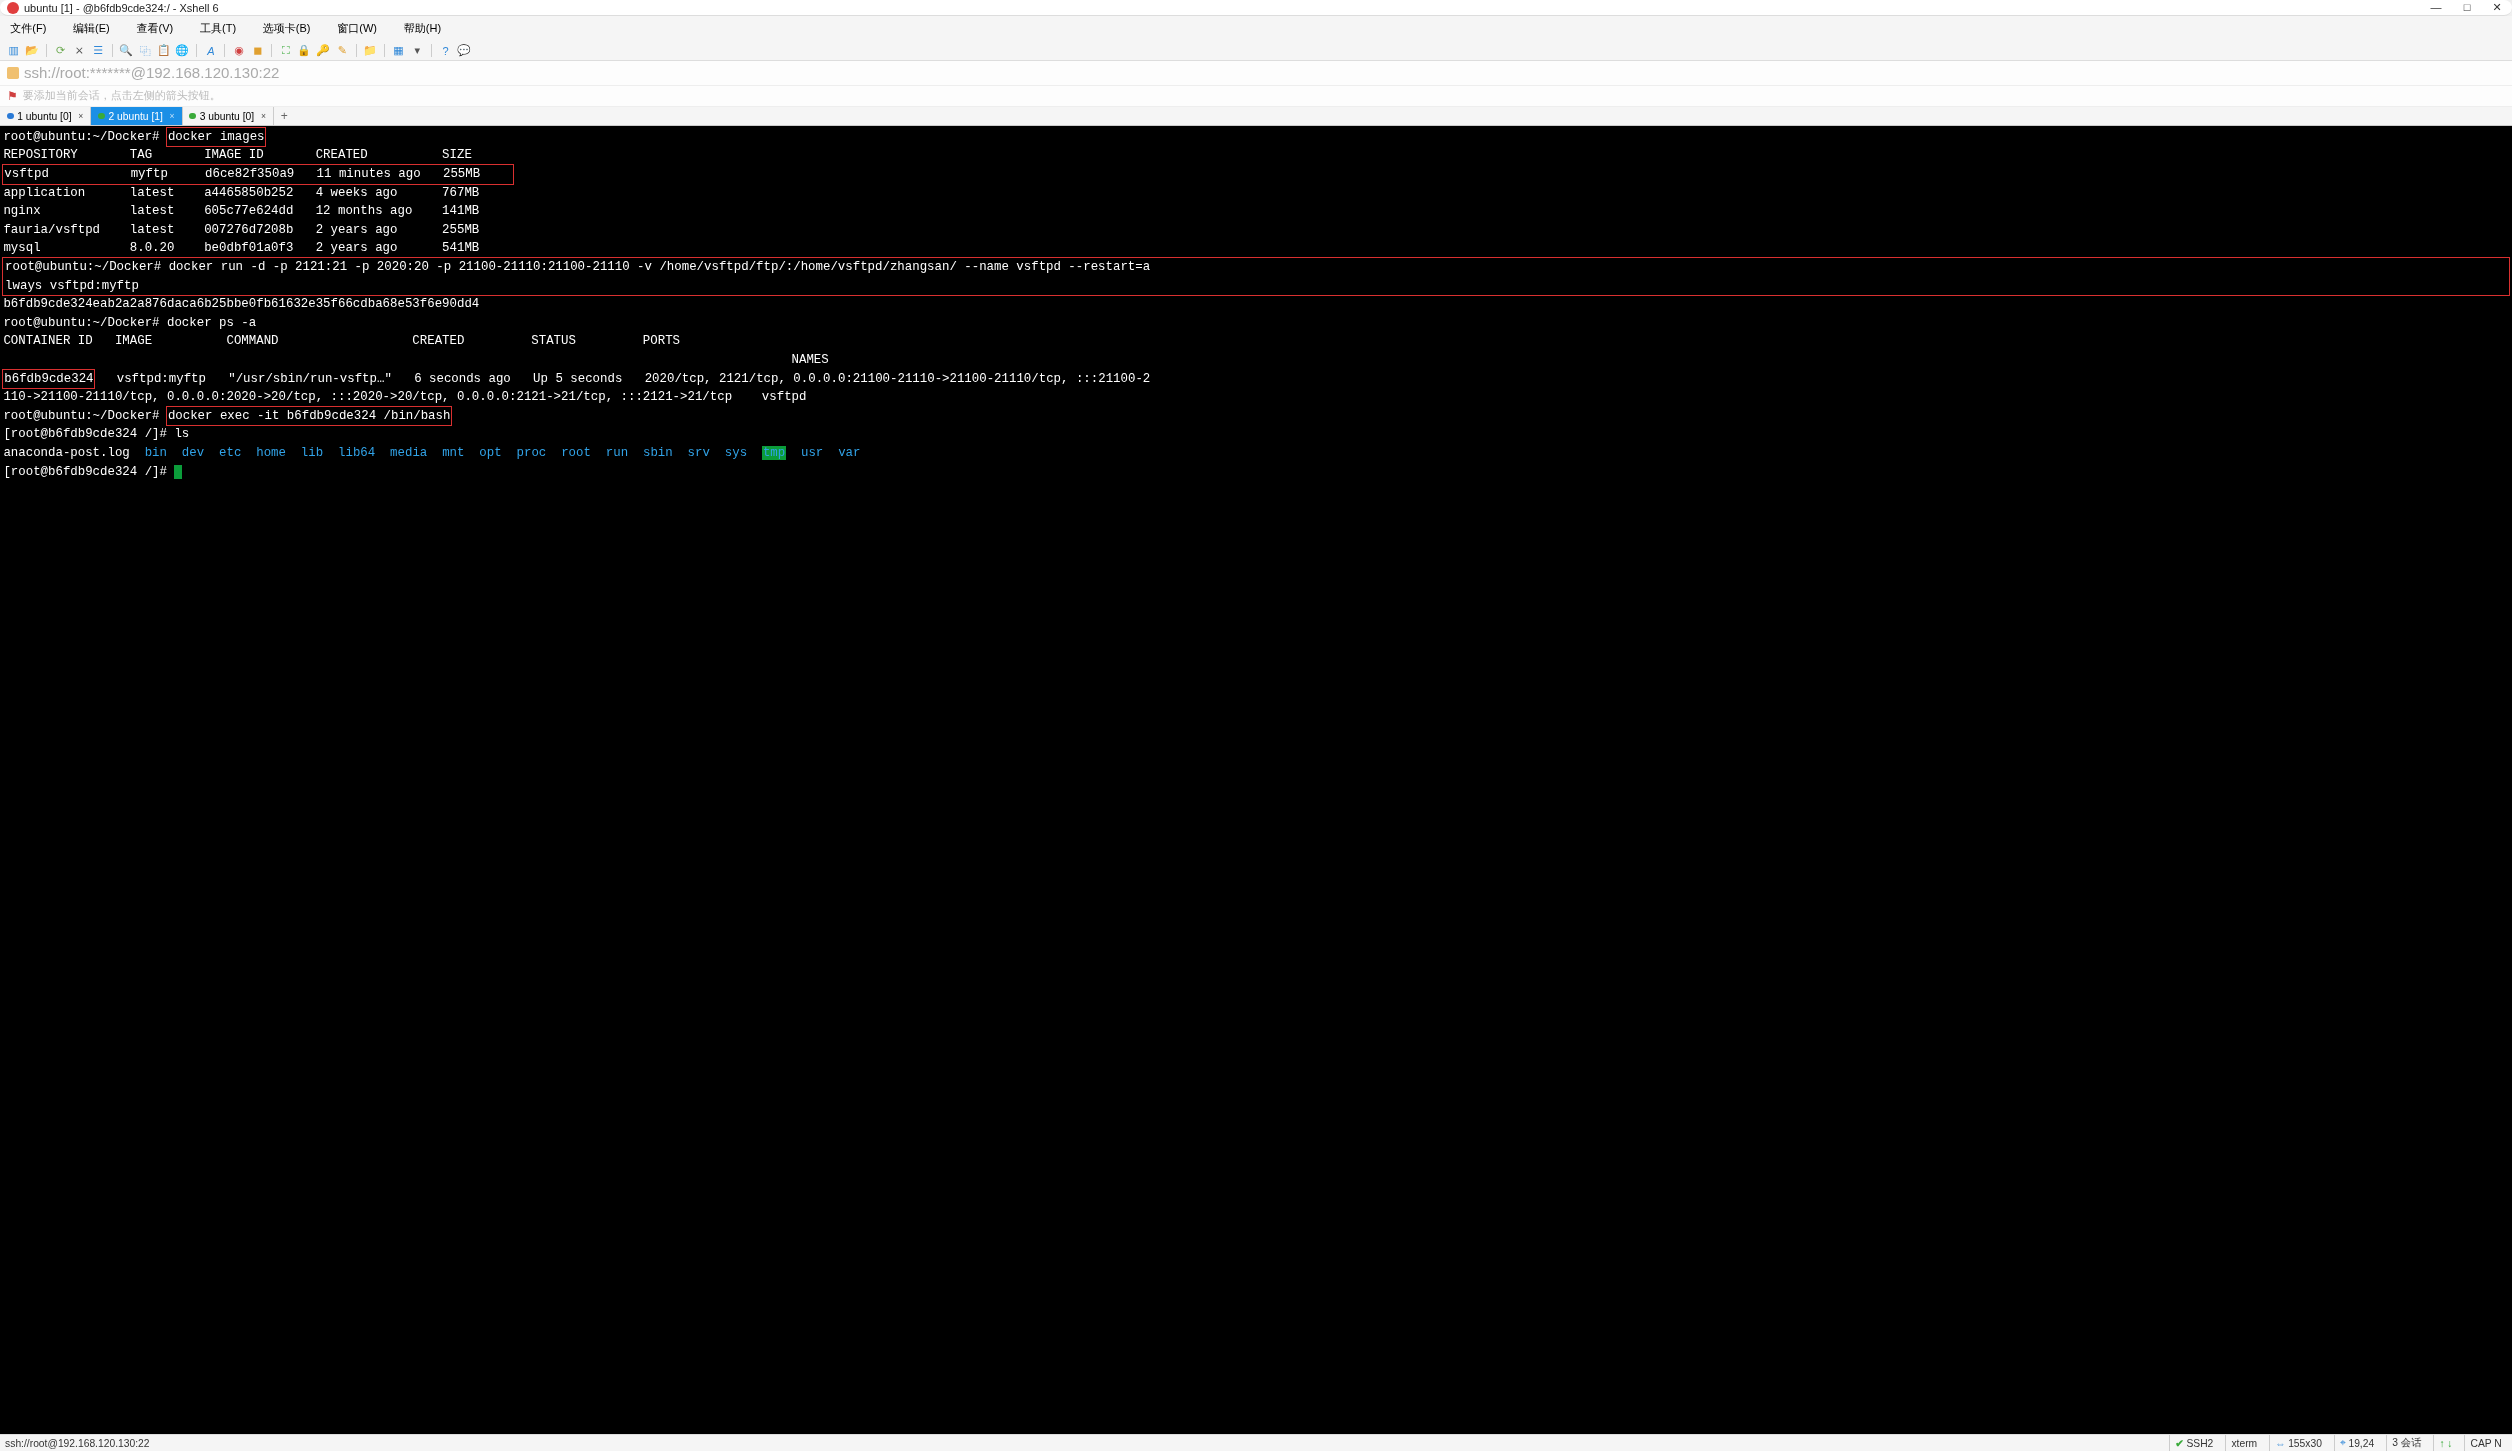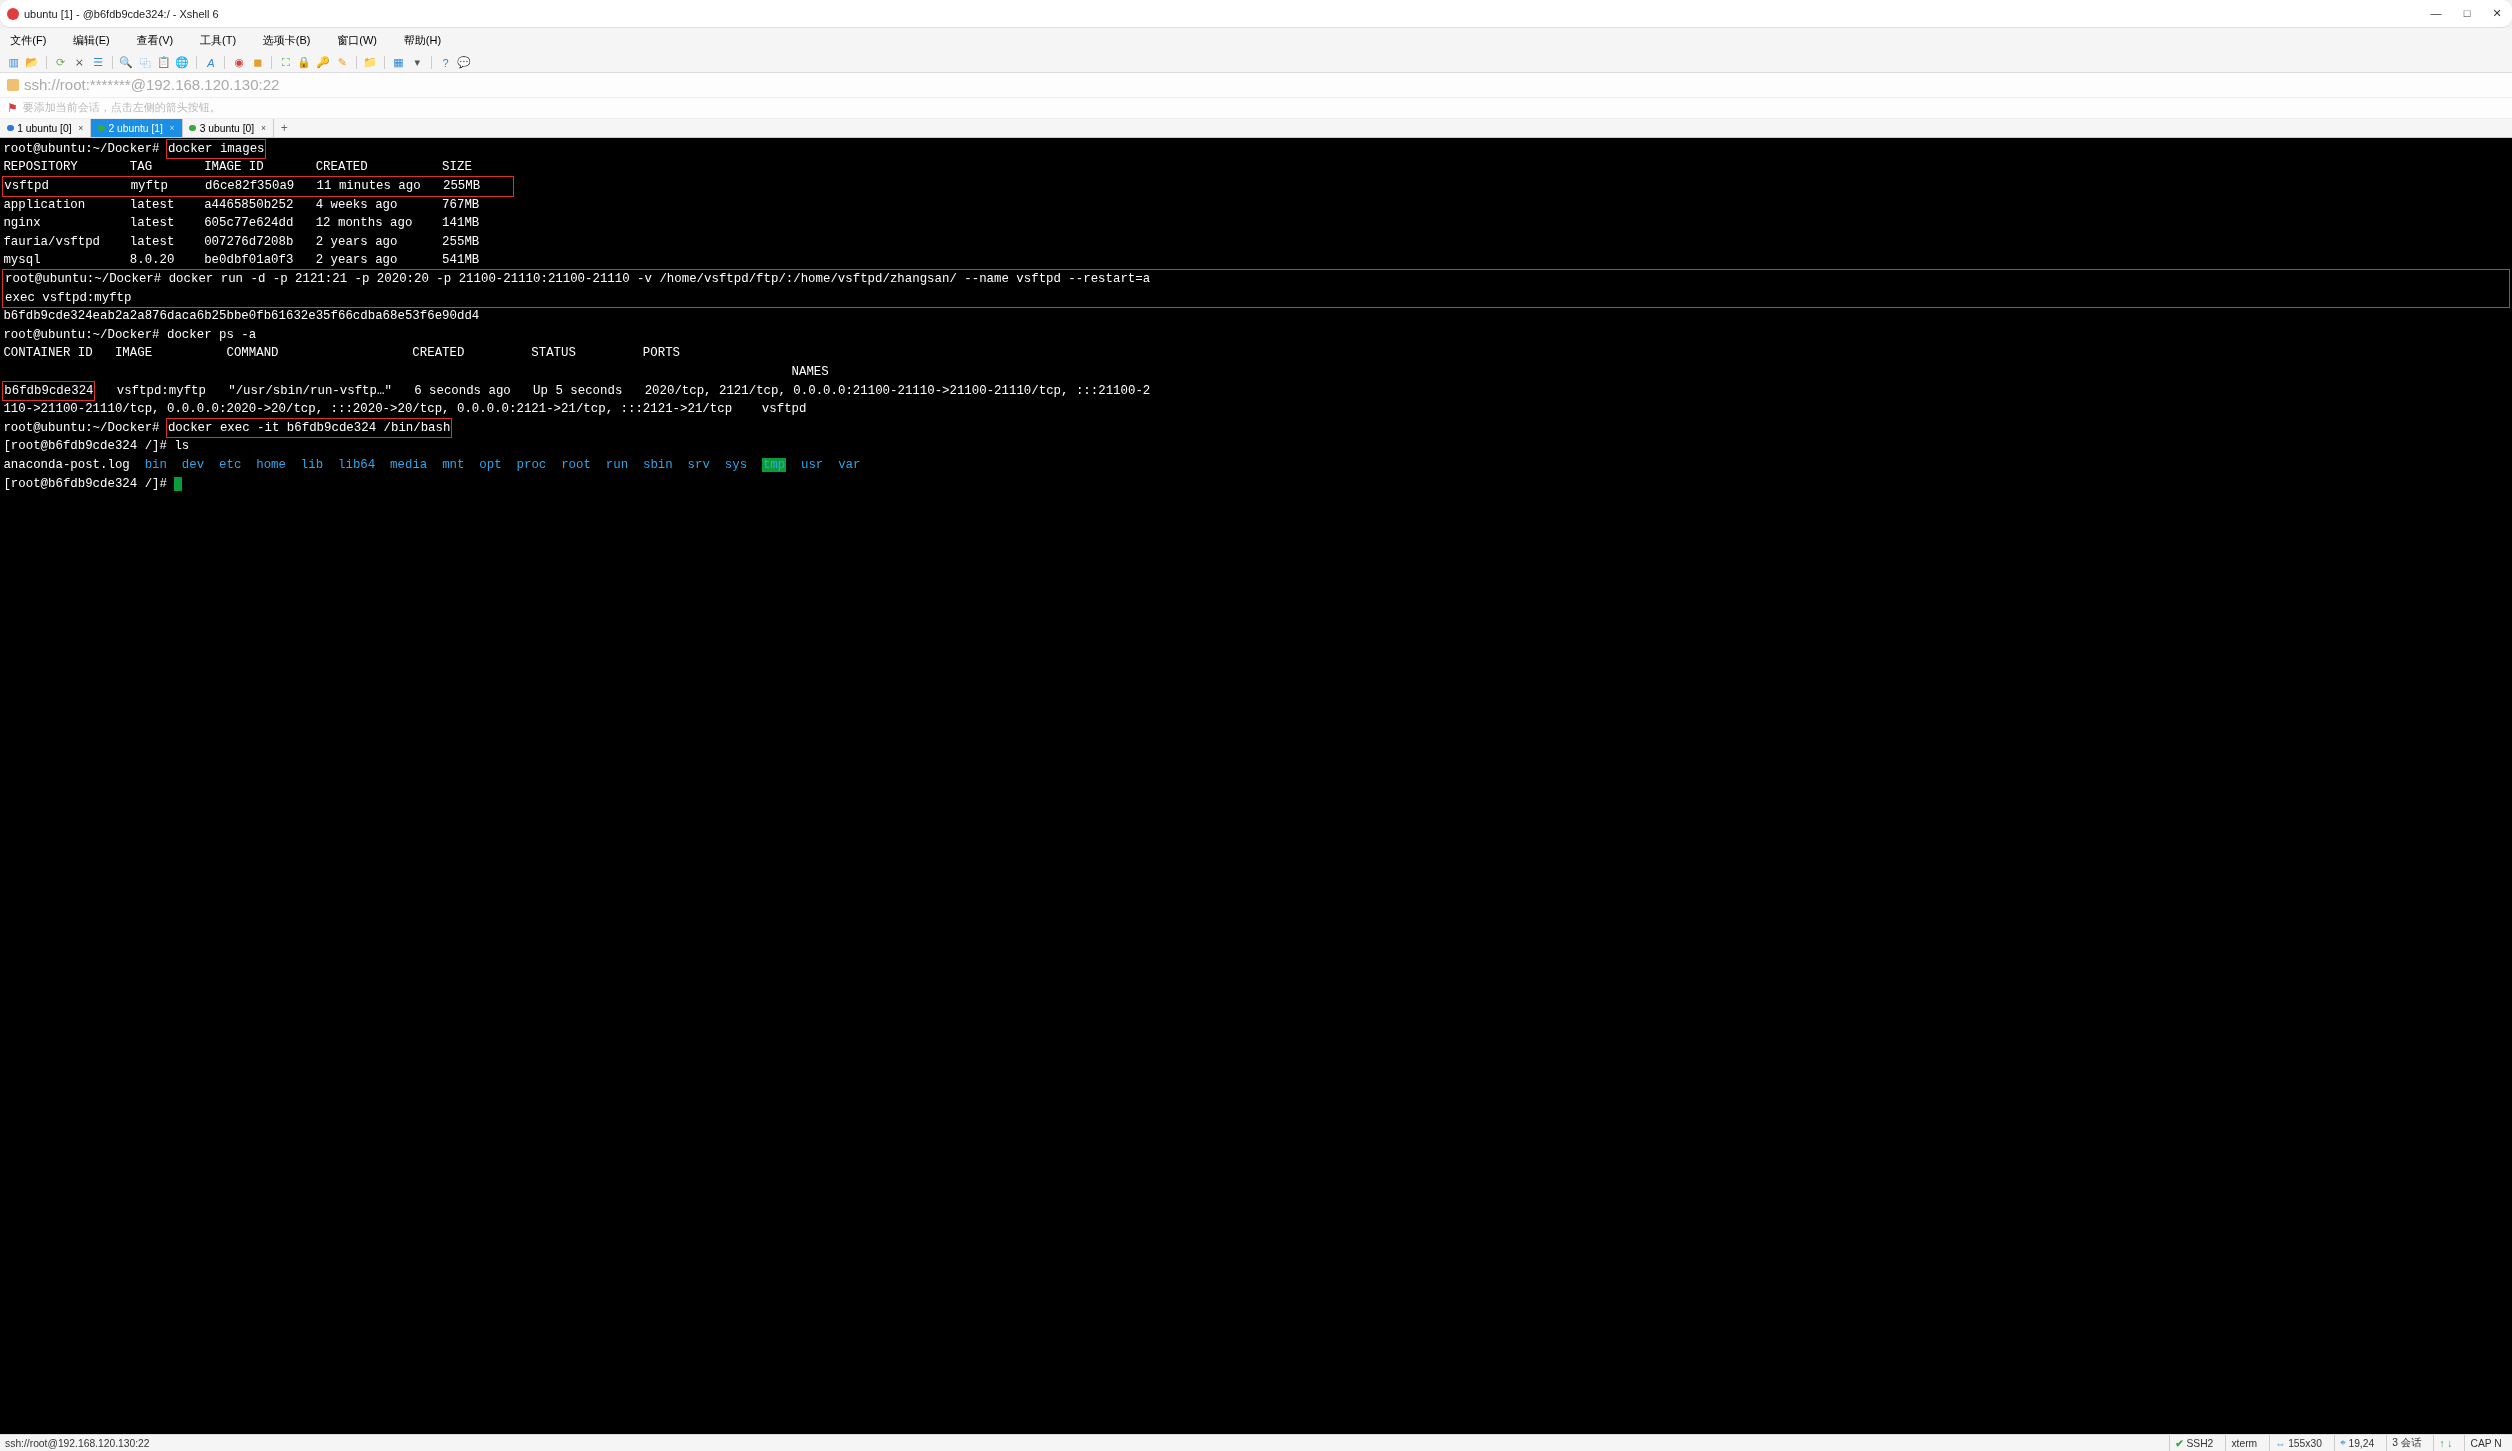--- a/index.html
+++ b/index.html
@@ -7,21 +7,21 @@
   font-family: "Microsoft YaHei", Arial, sans-serif;
   font-size: 10.3px;
   background: #f0f0f0;
   display: flex;
   flex-direction: column;
   height: 100vh;
   overflow: hidden;
 }
 .titlebar {
   display: flex; align-items: center; background: #fff;
-  padding: 3.4px 6.9px; height: 28px; border-bottom: 0.9px solid #ddd; border-radius: 10px;
+  padding: 3.4px 6.9px; height: 16px; border-bottom: 0.9px solid #ddd; border-radius: 10px;
 }
 .titlebar .app-icon {
   width: 12px; height: 12px; background: #e03e3e; border-radius: 50%; margin-right: 5.1px;
 }
 .titlebar .title { flex: 1; font-size: 11px; color: #222; }
 .titlebar .window-controls { display: flex; gap: 15.4px; color: #333; font-size: 11px; }
 .titlebar .window-controls span { cursor: pointer; padding: 0 3.4px; }
 .menubar {
   display: flex; gap: 20px; background: #f5f5f5; padding: 3.4px 6.9px; font-size: 11px;
 }
@@ -176,21 +176,21 @@
 </div>
 
 <div class="terminal"><span>root@ubuntu:~/Docker# </span><span class="redbox">docker images</span>
 <span>REPOSITORY       TAG       IMAGE ID       CREATED          SIZE</span>
 <span class="redbox" style="display:inline-block;min-width:510px">vsftpd           myftp     d6ce82f350a9   11 minutes ago   255MB</span>
 <span>application      latest    a4465850b252   4 weeks ago      767MB
 nginx            latest    605c77e624dd   12 months ago    141MB
 fauria/vsftpd    latest    007276d7208b   2 years ago      255MB
 mysql            8.0.20    be0dbf01a0f3   2 years ago      541MB</span>
 <div class="redbox-full"><span>root@ubuntu:~/Docker# docker run -d -p 2121:21 -p 2020:20 -p 21100-21110:21100-21110 -v /home/vsftpd/ftp/:/home/vsftpd/zhangsan/ --name vsftpd --restart=a</span>
-<span>exec vsftpd:myftp</span></div><span>b6fdb9cde324eab2a2a876daca6b25bbe0fb61632e35f66cdba68e53f6e90dd4</span>
+<span>lways vsftpd:myftp</span></div><span>b6fdb9cde324eab2a2a876daca6b25bbe0fb61632e35f66cdba68e53f6e90dd4</span>
 <span>root@ubuntu:~/Docker# docker ps -a</span>
 <span>CONTAINER ID   IMAGE          COMMAND                  CREATED         STATUS         PORTS</span>
 <span>                                                                                                          NAMES</span>
 <span class="redbox">b6fdb9cde324</span><span>   vsftpd:myftp   "/usr/sbin/run-vsftp…"   6 seconds ago   Up 5 seconds   2020/tcp, 2121/tcp, 0.0.0.0:21100-21110-&gt;21100-21110/tcp, :::21100-2</span>
 <span>110-&gt;21100-21110/tcp, 0.0.0.0:2020-&gt;20/tcp, :::2020-&gt;20/tcp, 0.0.0.0:2121-&gt;21/tcp, :::2121-&gt;21/tcp    vsftpd</span>
 <span>root@ubuntu:~/Docker# </span><span class="redbox">docker exec -it b6fdb9cde324 /bin/bash</span>
 <span>[root@b6fdb9cde324 /]# ls</span>
 <span><span>anaconda-post.log  </span><span id="ls-dirs"><span class="dir">bin</span>  <span class="dir">dev</span>  <span class="dir">etc</span>  <span class="dir">home</span>  <span class="dir">lib</span>  <span class="dir">lib64</span>  <span class="dir">media</span>  <span class="dir">mnt</span>  <span class="dir">opt</span>  <span class="dir">proc</span>  <span class="dir">root</span>  <span class="dir">run</span>  <span class="dir">sbin</span>  <span class="dir">srv</span>  <span class="dir">sys</span>  </span><span class="hl-tmp">tmp</span>  <span id="ls-dirs-tail"><span class="dir">usr</span>  <span class="dir">var</span>  </span></span>
 <span>[root@b6fdb9cde324 /]# </span><span class="cursor"></span>
 </div>

